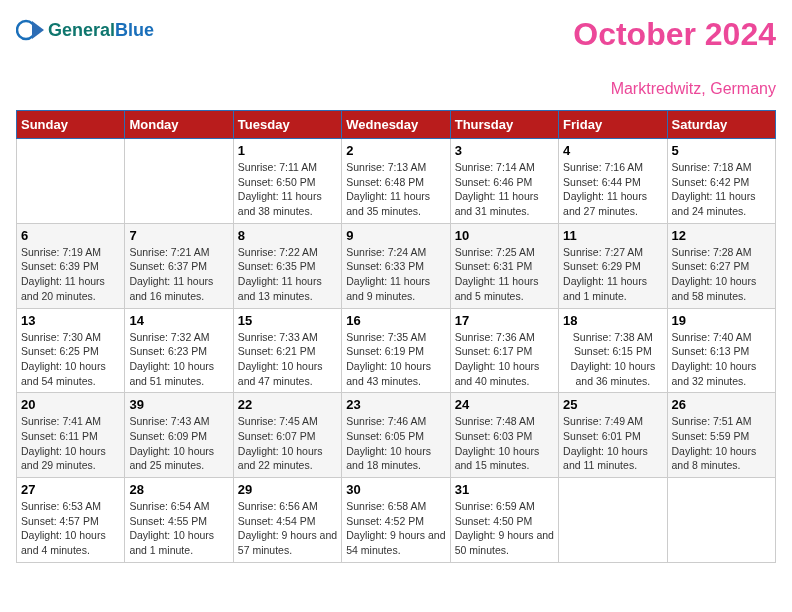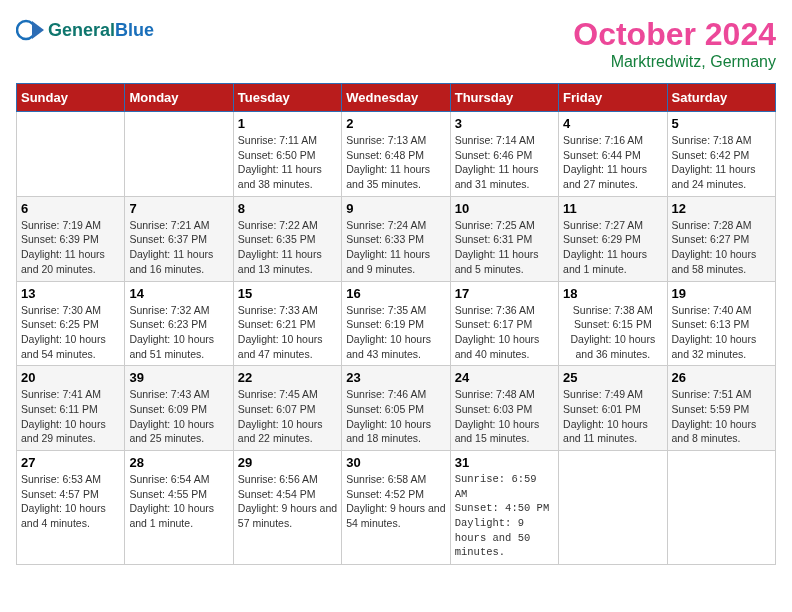--- a/index.html
+++ b/index.html
@@ -38,21 +38,22 @@
     .title-area {
       text-align: right;
     }
     .month-title {
       font-size: 32px;
       font-weight: bold;
       color: #ec4899;
     }
     .location-title {
       font-size: 16px;
-      color: #15803d;
+      color: #ec4899;
+      margin-top: 27px;
     }
     table {
       width: 100%;
       border-collapse: collapse;
       font-size: 11px;
     }
     thead tr th {
       background-color: #b91c1c;
       color: #fff;
       padding: 6px 4px;
@@ -305,21 +306,21 @@
 Daylight: 9 hours and 57 minutes.</div>
         </td>
         <td>
           <span class="day-num">30</span>
           <div class="day-detail" style="white-space: pre-line;">Sunrise: 6:58 AM
 Sunset: 4:52 PM
 Daylight: 9 hours and 54 minutes.</div>
         </td>
         <td>
           <span class="day-num">31</span>
-          <div class="day-detail" style="white-space: pre-line; font-family: Liberation Mono, monospace;">Sunrise: 6:59 AM
+          <div class="day-detail" style="white-space: pre-line;">Sunrise: 6:59 AM
 Sunset: 4:50 PM
 Daylight: 9 hours and 50 minutes.</div>
         </td>
         <td class="empty-cell"></td>
         <td class="empty-cell"></td>
       </tr>
     </tbody>
 </table>
 
 </body></html>

